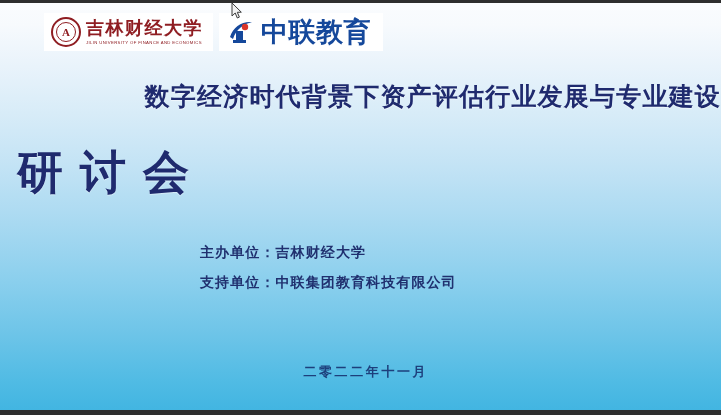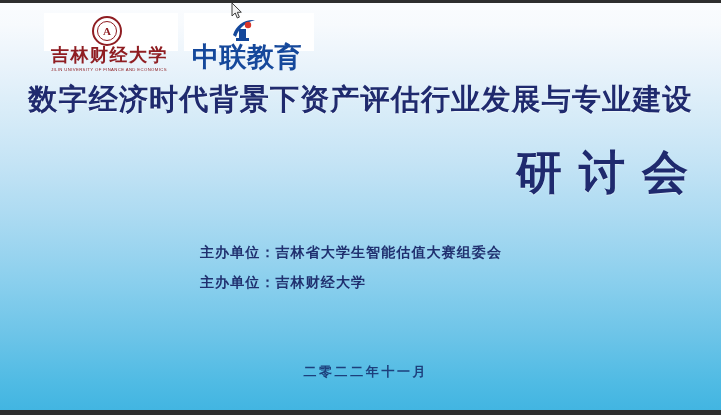--- a/index.html
+++ b/index.html
@@ -48,21 +48,20 @@
     display: flex;
     align-items: stretch;
     z-index: 20;
   }
   .logo-box {
     background: #ffffff;
     display: flex;
     align-items: center;
     padding: 3px 7px;
     box-sizing: border-box;
-    flex-direction: column;
   }
   .logo-box.univ {
     height: 38px;
     padding-right: 10px;
   }
   .logo-box.corp {
     height: 38px;
     margin-left: 6px;
     padding-left: 8px;
     padding-right: 12px;
@@ -137,37 +136,37 @@
     line-height: 1;
     white-space: nowrap;
   }
 
   
   .headline {
     position: absolute;
     left: 0;
     right: 0;
     top: 80px;
-    text-align: center;
-    font-family: "Liberation Serif", "DejaVu Serif", serif;
-    font-size: 29px;
+    text-align: right;
+    font-family: "Liberation Serif", "DejaVu Serif", serif;
+    font-size: 25px;
     font-weight: bold;
     color: #1f2a6e;
     letter-spacing: 1.2px;
     white-space: nowrap;
     z-index: 15;
     text-shadow: 0 1px 1px rgba(255,255,255,0.55);
   }
 
   .subject {
     position: absolute;
     left: 0;
-    right: 16px;
+    right: 0;
     top: 142px;
-    text-align: right;
+    text-align: left;
     font-family: "Liberation Serif", "DejaVu Serif", serif;
     font-size: 46px;
     font-weight: bold;
     color: #1f2a6e;
     letter-spacing: 17px;
     text-indent: 17px;
     white-space: nowrap;
     z-index: 15;
     text-shadow: 0 1px 1px rgba(255,255,255,0.45);
   }
@@ -257,22 +256,22 @@
       <div class="corp-cn">中联教育</div>
     </div>
 
   </div>
 
   <div class="headline">数字经济时代背景下资产评估行业发展与专业建设</div>
 
   <div class="subject">研讨会</div>
 
   <div class="credits">
-    <div class="credit-line">主办单位：吉林省大学生智能估值大赛组委会</div>
     <div class="credit-line">主办单位：吉林财经大学</div>
+    <div class="credit-line">支持单位：中联集团教育科技有限公司</div>
   </div>
 
   <div class="date-line">二零二二年十一月</div>
 
   <div class="watermark"></div>
 
   <div class="cursor">
     <svg viewBox="0 0 12 18" width="12" height="18" aria-hidden="true">
       <path d="M1 1 L1 14 L4.2 11 L6.3 16 L8.4 15.1 L6.3 10.3 L10.3 10.2 Z" fill="#f2f2f2" stroke="#3a3a3a" stroke-width="1"></path>
     </svg>

